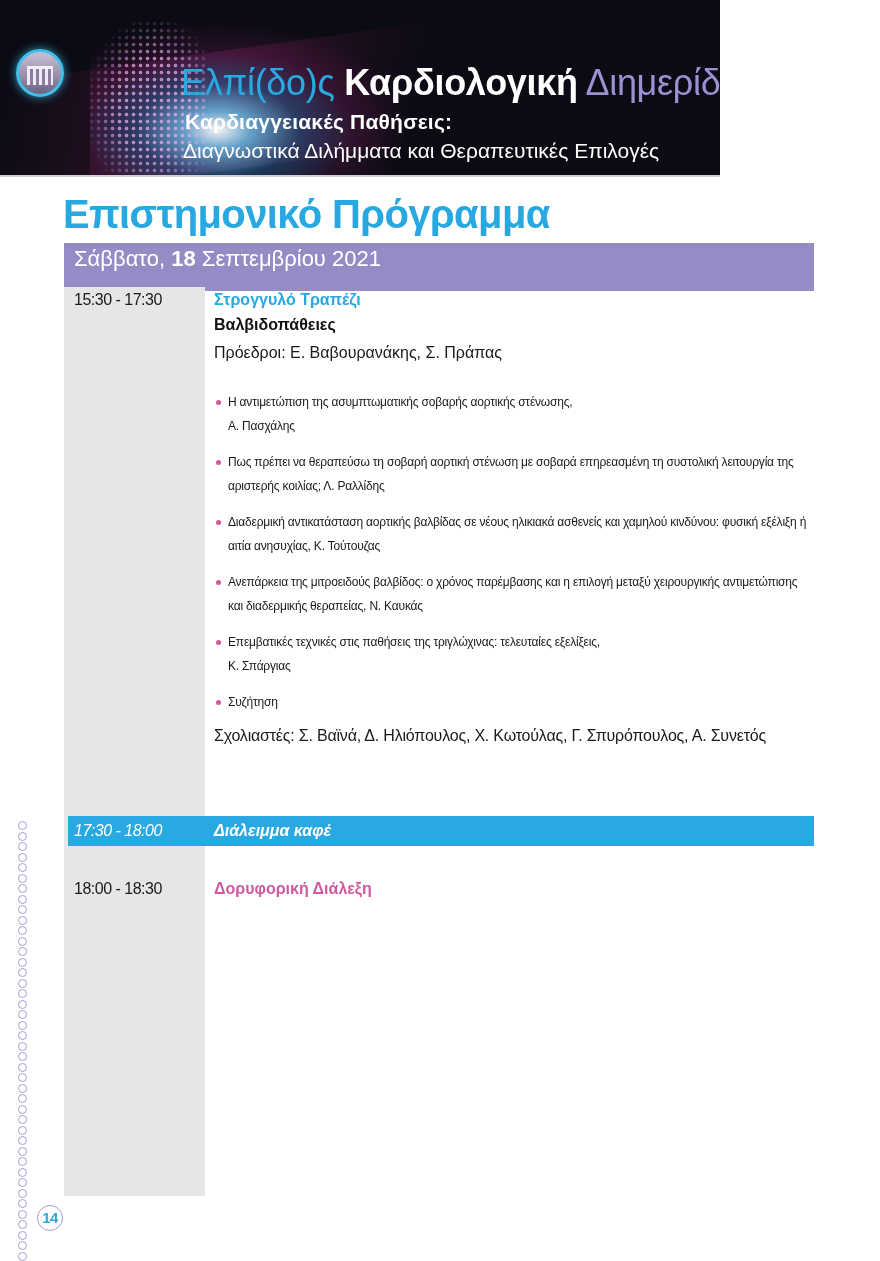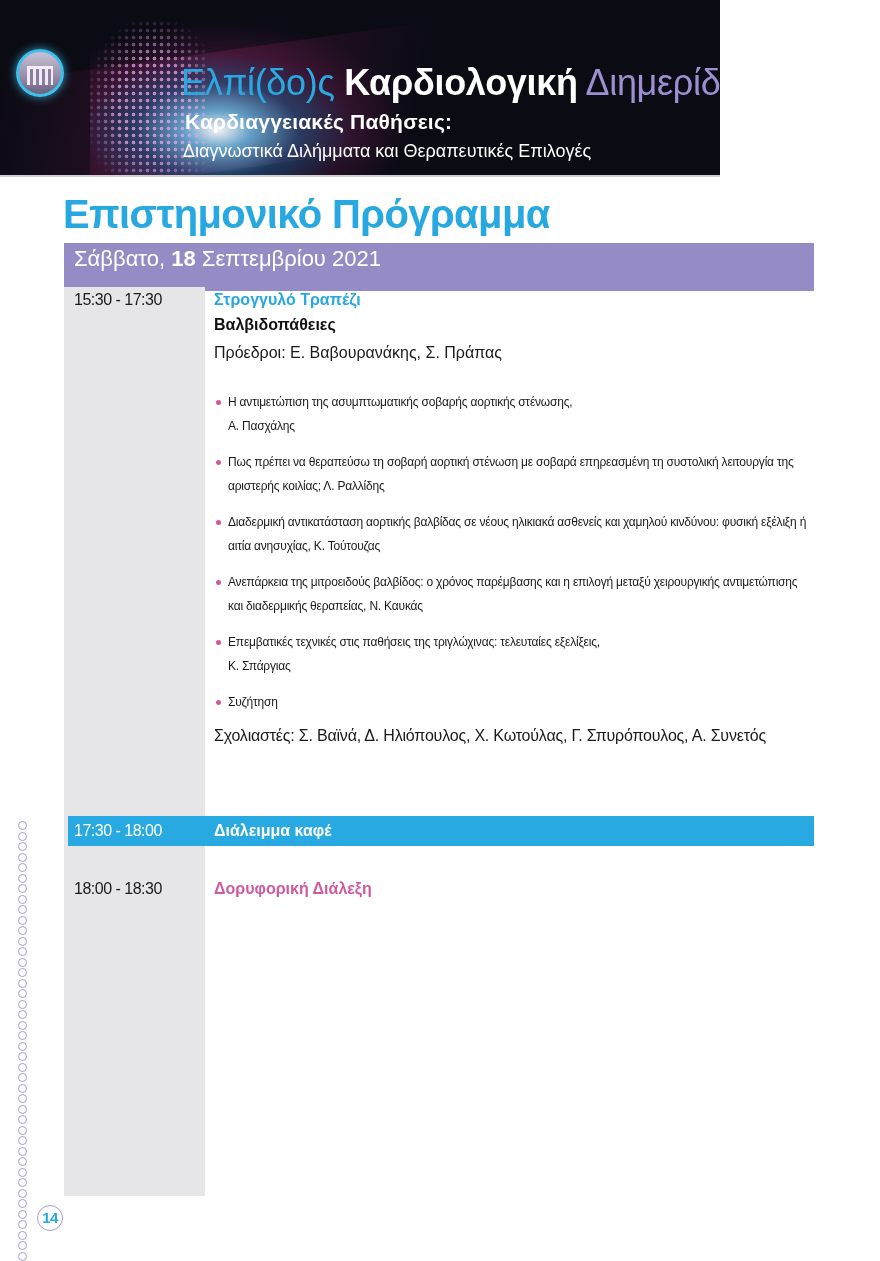--- a/index.html
+++ b/index.html
@@ -46,21 +46,21 @@
   }
   .banner-title .t1 { color: #2aa9e1; font-weight: normal; }
   .banner-title .t2 { color: #ffffff; font-weight: bold; }
   .banner-title .t3 { color: #9d8fd1; font-weight: normal; }
   .banner-sub1 {
     position: absolute; left: 185px; top: 110px; color: #ffffff;
     font-size: 21px; line-height: 24px; font-weight: bold; letter-spacing: 0.2px;
   }
   .banner-sub2 {
     position: absolute; left: 183px; top: 138px; color: #ffffff;
-    font-size: 18px; line-height: 26px; font-weight: normal;
+    font-size: 21px; line-height: 26px; font-weight: normal;
   }
   .banner-ringcol {
     position: absolute; left: 816px; top: 66px; width: 10px; height: 111px; overflow: hidden;
   }
 
   
   .ring { width: 9px; height: 9px; border: 1.4px solid #a59bd6; border-radius: 50%; margin-bottom: 1.5px; }
   .banner-ringcol .ring { border-color: #d8d8e0; }
   .left-ringcol { position: absolute; left: 18px; top: 821px; width: 10px; height: 440px; overflow: hidden; }
 
@@ -96,21 +96,21 @@
     position: relative; padding-left: 14px; font-size: 12px; line-height: 24px; margin-bottom: 12px;
     letter-spacing: -0.2px;
   }
   .talk .bullet {
     position: absolute; left: 2px; top: 10px; width: 5px; height: 5px; border-radius: 50%; background: #d2589c;
   }
   .comm { font-size: 16px; line-height: 24px; letter-spacing: -0.2px; margin-top: -2px; }
 
   
   .break-bar {
-    position: absolute; left: 68px; top: 816px; width: 746px; height: 30px; background: #29a9e1;
+    position: absolute; left: 68px; top: 816px; width: 746px; height: 30px; background: #29a9e1; font-style: italic;
   }
   .break-time { position: absolute; left: 6px; top: 4px; color: #ffffff; font-size: 16px; line-height: 22px; letter-spacing: -0.5px; }
   .break-label { position: absolute; left: 146px; top: 4px; color: #ffffff; font-size: 16px; line-height: 22px; font-weight: bold; }
 
   .sat-label { position: absolute; left: 214px; top: 878px; color: #cf5aa2; font-size: 16px; line-height: 22px; font-weight: bold; }
 
   
   .page-num {
     position: absolute; left: 37px; top: 1205px; width: 26px; height: 26px; border-radius: 50%;
     border: 1.5px solid #a59bd6; color: #27a8e0; font-weight: bold; font-size: 15px;

